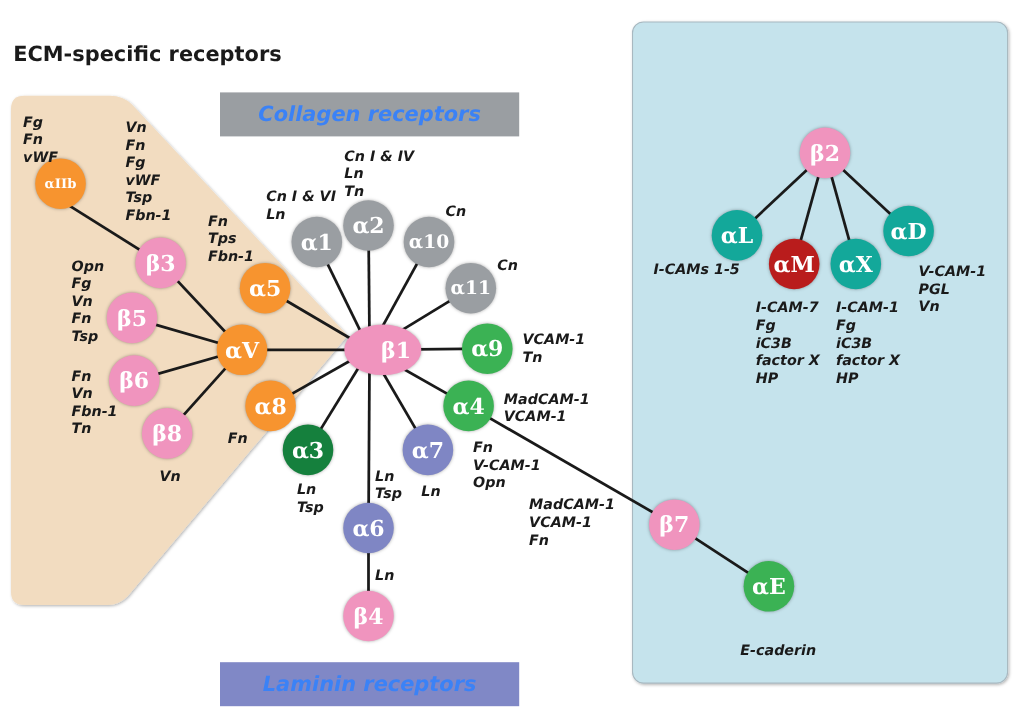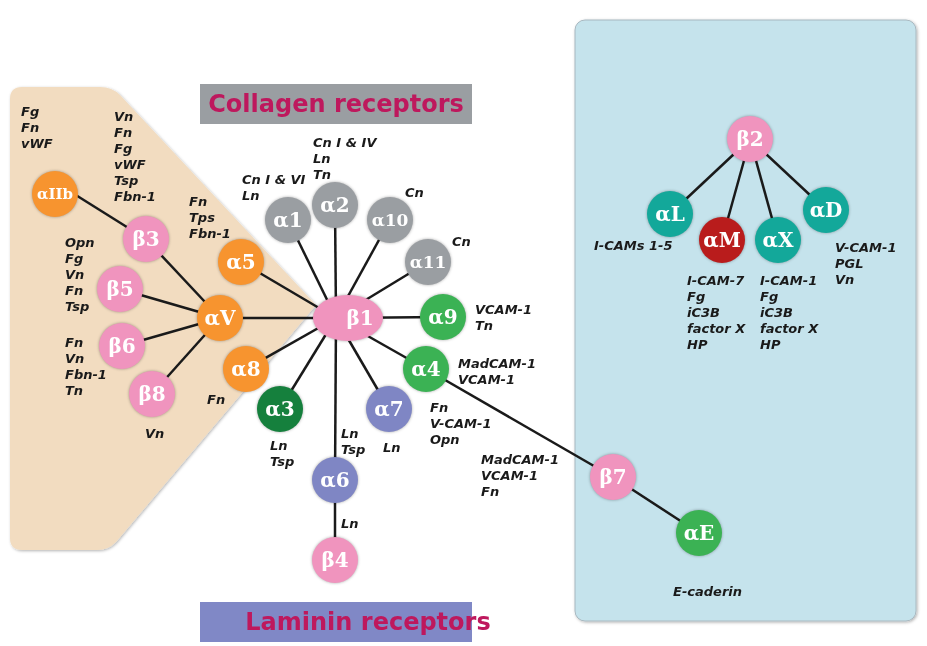--- a/index.html
+++ b/index.html
@@ -1,21 +1,21 @@
 <!DOCTYPE html>
 <html><head>
 <meta charset="utf-8">
 <style>
   html, body { margin: 0; padding: 0; background: #ffffff; }
   body { width: 927px; height: 646px; position: relative; overflow: hidden;
          font-family: "DejaVu Sans", sans-serif; }
   #stage { position: absolute; left: 0; top: 0; width: 927px; height: 646px; }
   .title { position: absolute; font-weight: bold; color: #1a1a1a; white-space: nowrap; }
-  .banner { position: absolute; color: #be185d; font-weight: bold; font-size: 24px;
-            display: flex; align-items: center; justify-content: center; }
+  .banner { position: absolute; color: #3b82f6; font-weight: bold; font-size: 19px;
+            display: flex; align-items: center; justify-content: center; font-style: italic; }
   .lbl { position: absolute; font-size: 13px; font-weight: bold; color: #1a1a1a;
          line-height: 16px; white-space: pre; font-style: italic; }
   .node { position: absolute; border-radius: 50%; color: #fff;
           display: flex; align-items: center; justify-content: center;
           font-family: "DejaVu Serif", serif; font-size: 20px; font-weight: bold;
           box-shadow: 0 0 3px rgba(0,0,0,0.35); }
 </style>
 </head>
 <body>
 
@@ -51,26 +51,27 @@
         <line x1="335" y1="480" x2="335" y2="560" stroke="#1a1a1a" stroke-width="2.5"></line>
         <line x1="426" y1="369" x2="613" y2="477" stroke="#1a1a1a" stroke-width="2.5"></line>
         <line x1="613" y1="477" x2="699" y2="533" stroke="#1a1a1a" stroke-width="2.5"></line>
         <line x1="750" y1="139" x2="670" y2="214" stroke="#1a1a1a" stroke-width="2.5"></line>
         <line x1="750" y1="139" x2="722" y2="240" stroke="#1a1a1a" stroke-width="2.5"></line>
         <line x1="750" y1="139" x2="778" y2="240" stroke="#1a1a1a" stroke-width="2.5"></line>
         <line x1="750" y1="139" x2="826" y2="210" stroke="#1a1a1a" stroke-width="2.5"></line>
       </g>
   </svg>
 
+  <div class="title" style="left:12px; top:38px; font-size:19px;">ECM-specific receptors</div>
 
   <div class="banner" style="left:200px; top:84px; width:272px; height:40px;">Collagen receptors</div>
-  <div class="banner" style="left:200px; top:602px; width:272px; height:40px;margin-left:32px;">Laminin receptors</div>
+  <div class="banner" style="left:200px; top:602px; width:272px; height:40px;">Laminin receptors</div>
 
 
-  <div class="node" style="left: 32px; top: 171px; width: 46px; height: 46px; background: rgb(247, 148, 47); font-size: 15px;">αIIb</div>
+  <div class="node" style="left: 32px; top: 144px; width: 46px; height: 46px; background: rgb(247, 148, 47); font-size: 12px;">αIIb</div>
   <div class="node" style="left: 123px; top: 216px; width: 46px; height: 46px; background: rgb(240, 148, 190);">β3</div>
   <div class="node" style="left: 97px; top: 266px; width: 46px; height: 46px; background: rgb(240, 148, 190);">β5</div>
   <div class="node" style="left: 99px; top: 323px; width: 46px; height: 46px; background: rgb(240, 148, 190);">β6</div>
   <div class="node" style="left: 129px; top: 371px; width: 46px; height: 46px; background: rgb(240, 148, 190);">β8</div>
   <div class="node" style="left: 197px; top: 295px; width: 46px; height: 46px; background: rgb(247, 148, 47);">αV</div>
   <div class="node" style="left: 218px; top: 239px; width: 46px; height: 46px; background: rgb(247, 148, 47);">α5</div>
   <div class="node" style="left: 223px; top: 346px; width: 46px; height: 46px; background: rgb(247, 148, 47);">α8</div>
   <div class="node" style="left: 265px; top: 197px; width: 46px; height: 46px; background: rgb(154, 158, 162);">α1</div>
   <div class="node" style="left: 312px; top: 182px; width: 46px; height: 46px; background: rgb(154, 158, 162);">α2</div>
   <div class="node" style="left: 367px; top: 197px; width: 46px; height: 46px; background: rgb(154, 158, 162); font-size: 17px;">α10</div>

